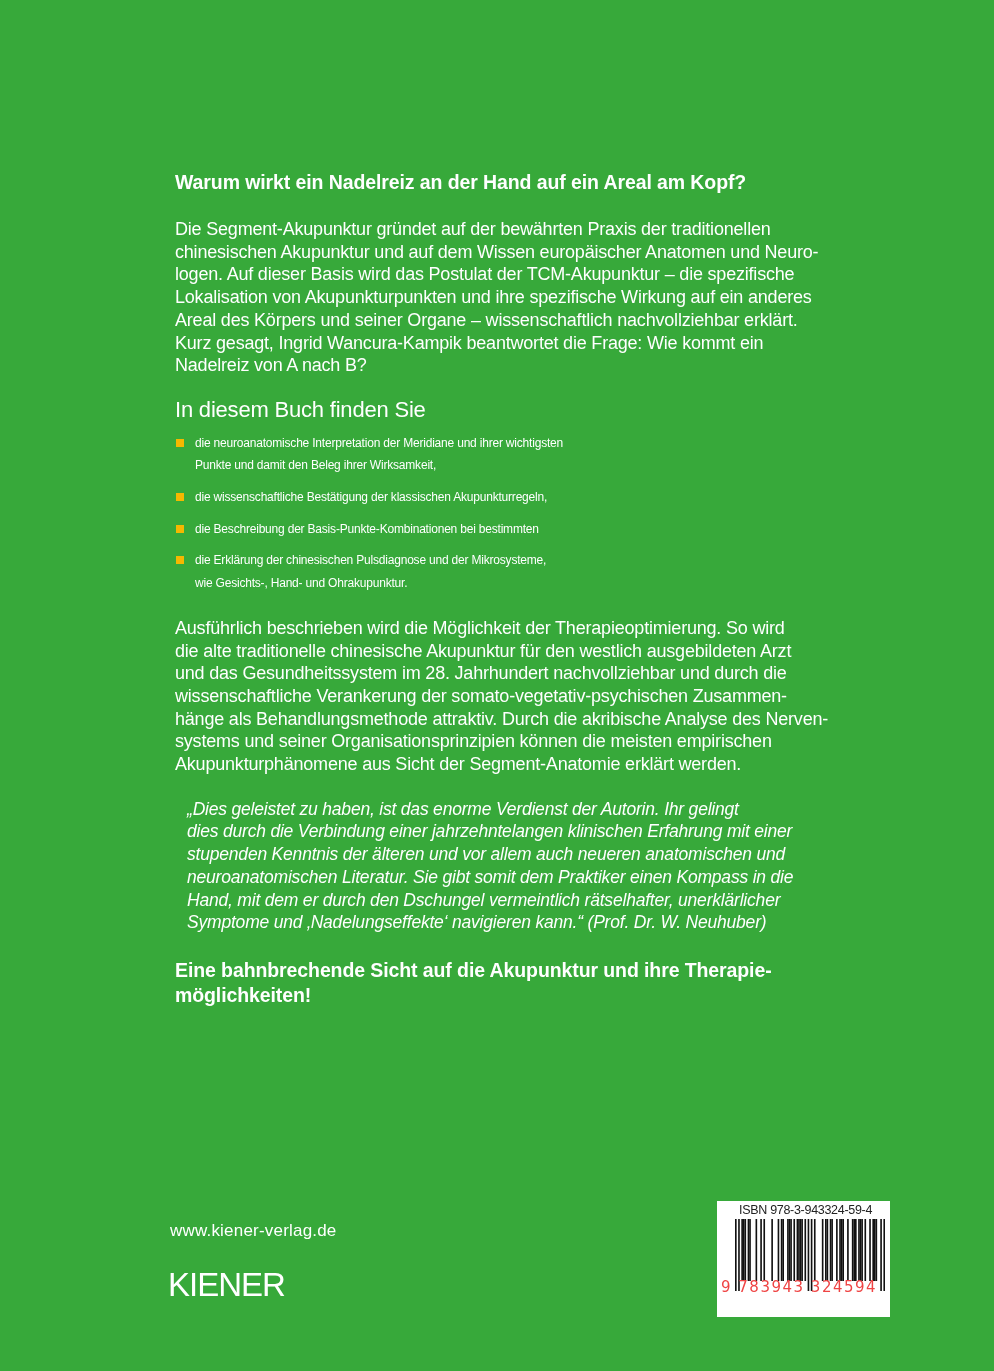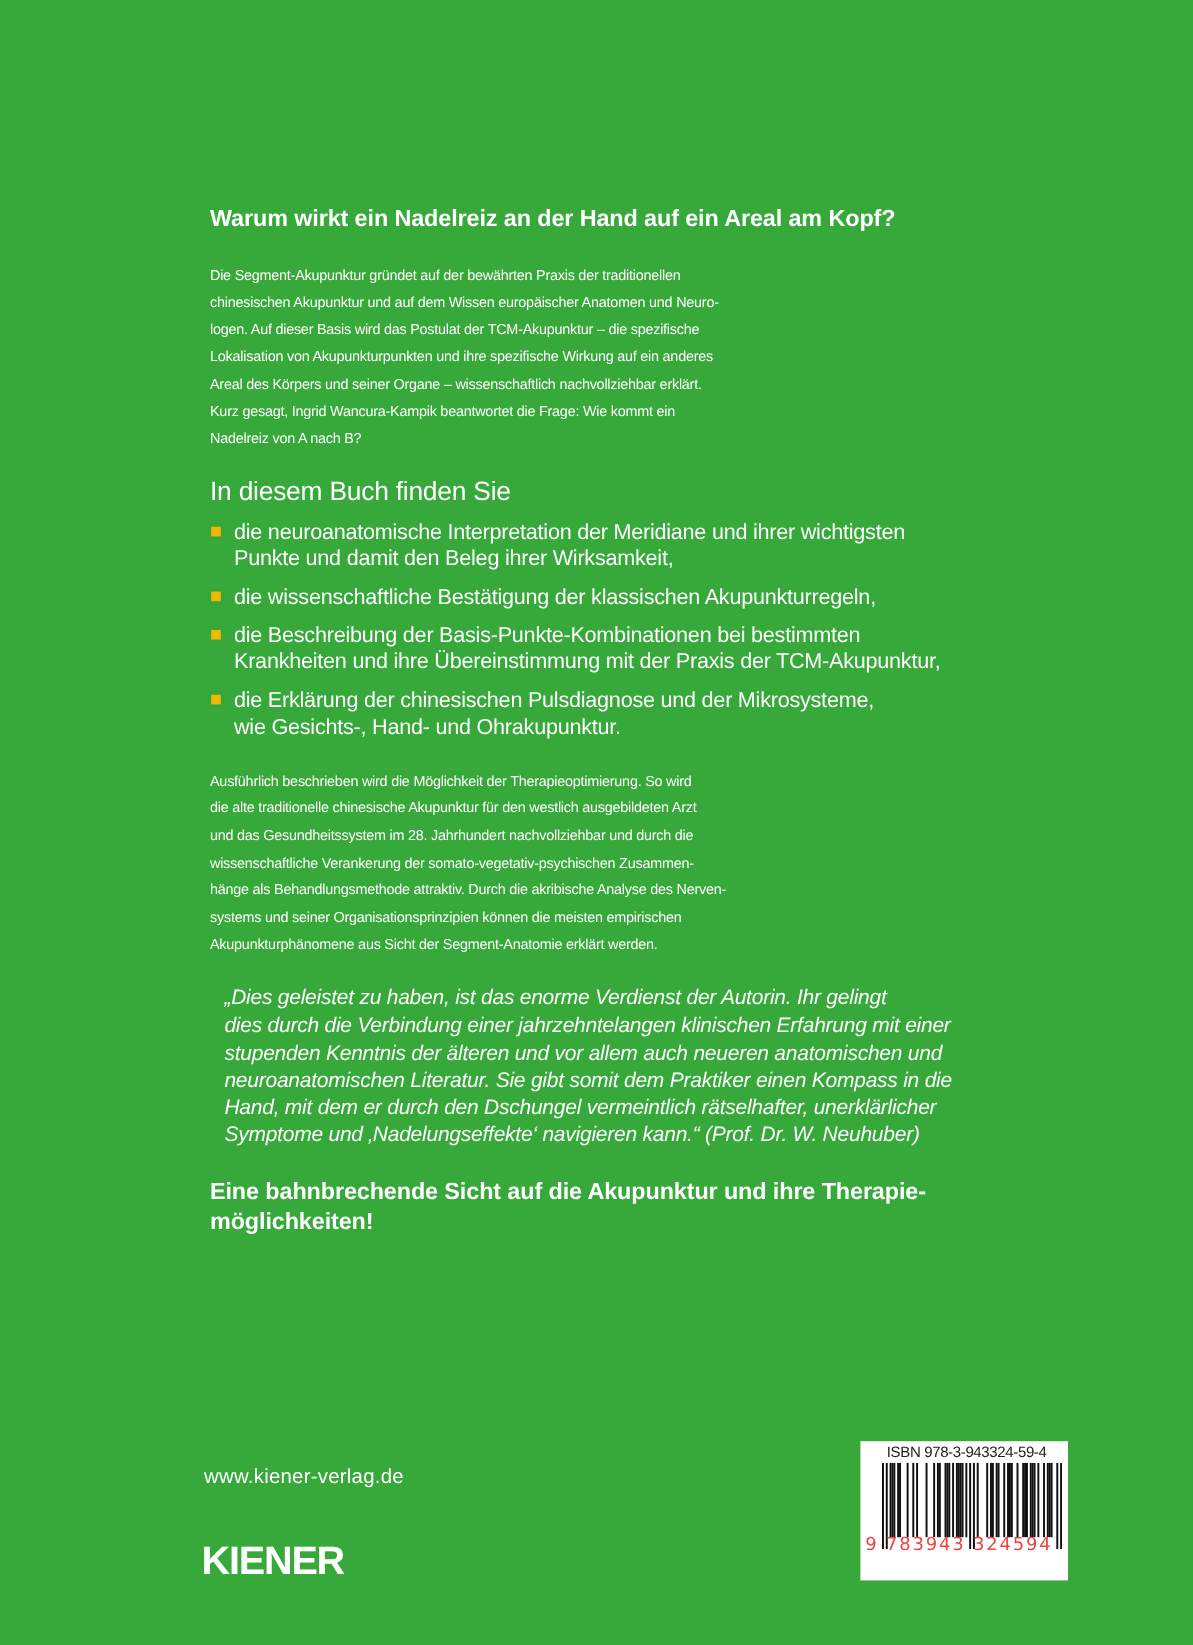--- a/index.html
+++ b/index.html
@@ -18,33 +18,33 @@
     width: 700px;
   }
   .headline {
     font-weight: bold;
     font-size: 19.5px;
     line-height: 24px;
     margin: 0 0 24px 0;
     letter-spacing: -0.1px;
   }
   .para {
-    font-size: 12px;
+    font-size: 18px;
     line-height: 22.7px;
     margin: 0 0 22px 0;
     font-weight: normal;
     letter-spacing: -0.2px;
   }
   .para .line, .quote .line, .closing .line { display: block; white-space: nowrap; }
   .intro { font-size: 22px; line-height: 22.7px; margin: 0 0 10px 0; letter-spacing: -0.2px; }
   ul.bullets { list-style: none; margin: 0 0 22px 0; padding: 0; }
   ul.bullets li {
     position: relative;
     padding-left: 20px;
-    font-size: 18px;
+    font-size: 12px;
     line-height: 22.7px;
     margin-bottom: 9px;
     letter-spacing: -0.2px;
   }
   ul.bullets li .bullet {
     position: absolute; left: 1px; top: 7px;
     width: 8px; height: 8px; background: #f5b800;
   }
   .quote {
     font-style: italic;
@@ -59,21 +59,21 @@
     line-height: 25px;
     margin: 0;
     letter-spacing: -0.1px;
   }
   .url {
     position: absolute; left: 170px; top: 1201px;
     font-size: 17px; letter-spacing: 0.2px; margin-top: 20px;
   }
   .logo {
     position: absolute; left: 168px; top: 1266px;
-    font-size: 33px; font-weight: bold; letter-spacing: -1px; margin-top: 16px;
+    font-size: 33px; font-weight: normal; letter-spacing: -1px;
   }
   .barcode-box {
     position: absolute; left: 717px; top: 1201px;
     width: 173px; height: 116px;
     background: #ffffff; color: #111;
   }
   .isbn-text {
     position: absolute; left: 22px; top: 2px;
     font-size: 12.5px; color: #222; letter-spacing: -0.3px;
   }
@@ -108,21 +108,20 @@
       <span class="line" style="display:block">die neuroanatomische Interpretation der Meridiane und ihrer wichtigsten</span>
       <span class="line" style="display:block">Punkte und damit den Beleg ihrer Wirksamkeit,</span>
     </li>
     <li>
       <span class="bullet"></span>
       <span class="line" style="display:block">die wissenschaftliche Bestätigung der klassischen Akupunkturregeln,</span>
     </li>
     <li>
       <span class="bullet"></span>
       <span class="line" style="display:block">die Beschreibung der Basis-Punkte-Kombinationen bei bestimmten</span>
-      <span class="line" style="display:block">Krankheiten und ihre Übereinstimmung mit der Praxis der TCM-Akupunktur,</span>
     </li>
     <li>
       <span class="bullet"></span>
       <span class="line" style="display:block">die Erklärung der chinesischen Pulsdiagnose und der Mikrosysteme,</span>
       <span class="line" style="display:block">wie Gesichts-, Hand- und Ohrakupunktur.</span>
     </li>
   </ul>
 
   <p class="para">
     <span class="line">Ausführlich beschrieben wird die Möglichkeit der Therapieoptimierung. So wird</span>

